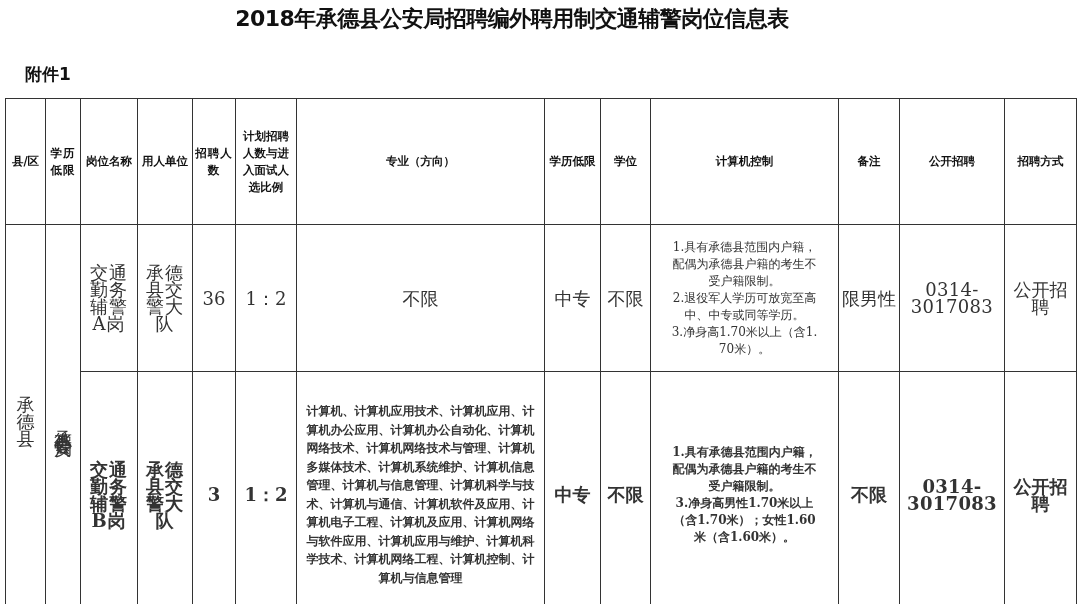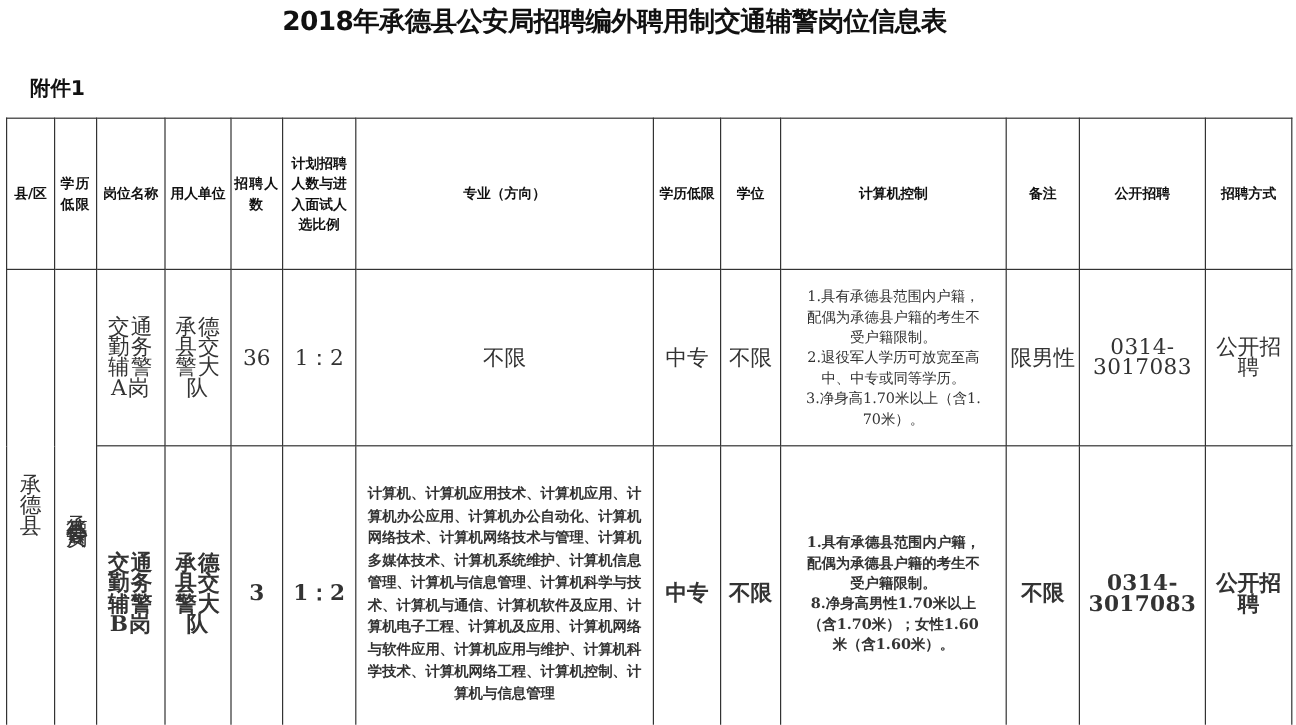--- a/index.html
+++ b/index.html
@@ -171,20 +171,20 @@
     <tr class="row-b">
       <td class="data"><span class="wrap-narrow">交通勤务辅警B岗</span></td>
       <td class="data"><span class="wrap-narrow">承德县交警大队</span></td>
       <td class="data">3</td>
       <td class="data">1：2</td>
       <td class="data major">计算机、计算机应用技术、计算机应用、计算机办公应用、计算机办公自动化、计算机网络技术、计算机网络技术与管理、计算机多媒体技术、计算机系统维护、计算机信息管理、计算机与信息管理、计算机科学与技术、计算机与通信、计算机软件及应用、计算机电子工程、计算机及应用、计算机网络与软件应用、计算机应用与维护、计算机科学技术、计算机网络工程、计算机控制、计算机与信息管理</td>
       <td class="data">中专</td>
       <td class="data">不限</td>
       <td class="data other">
         <div>1.具有承德县范围内户籍，配偶为承德县户籍的考生不受户籍限制。</div>
-        <div>8.净身高男性1.70米以上（含1.70米）；女性1.60米（含1.60米）。</div>
+        <div>3.净身高男性1.70米以上（含1.70米）；女性1.60米（含1.60米）。</div>
       </td>
       <td class="data">不限</td>
       <td class="data phone">0314-3017083</td>
       <td class="data">公开招聘</td>
     </tr>
   </tbody>
 </table>
 
 </body></html>

